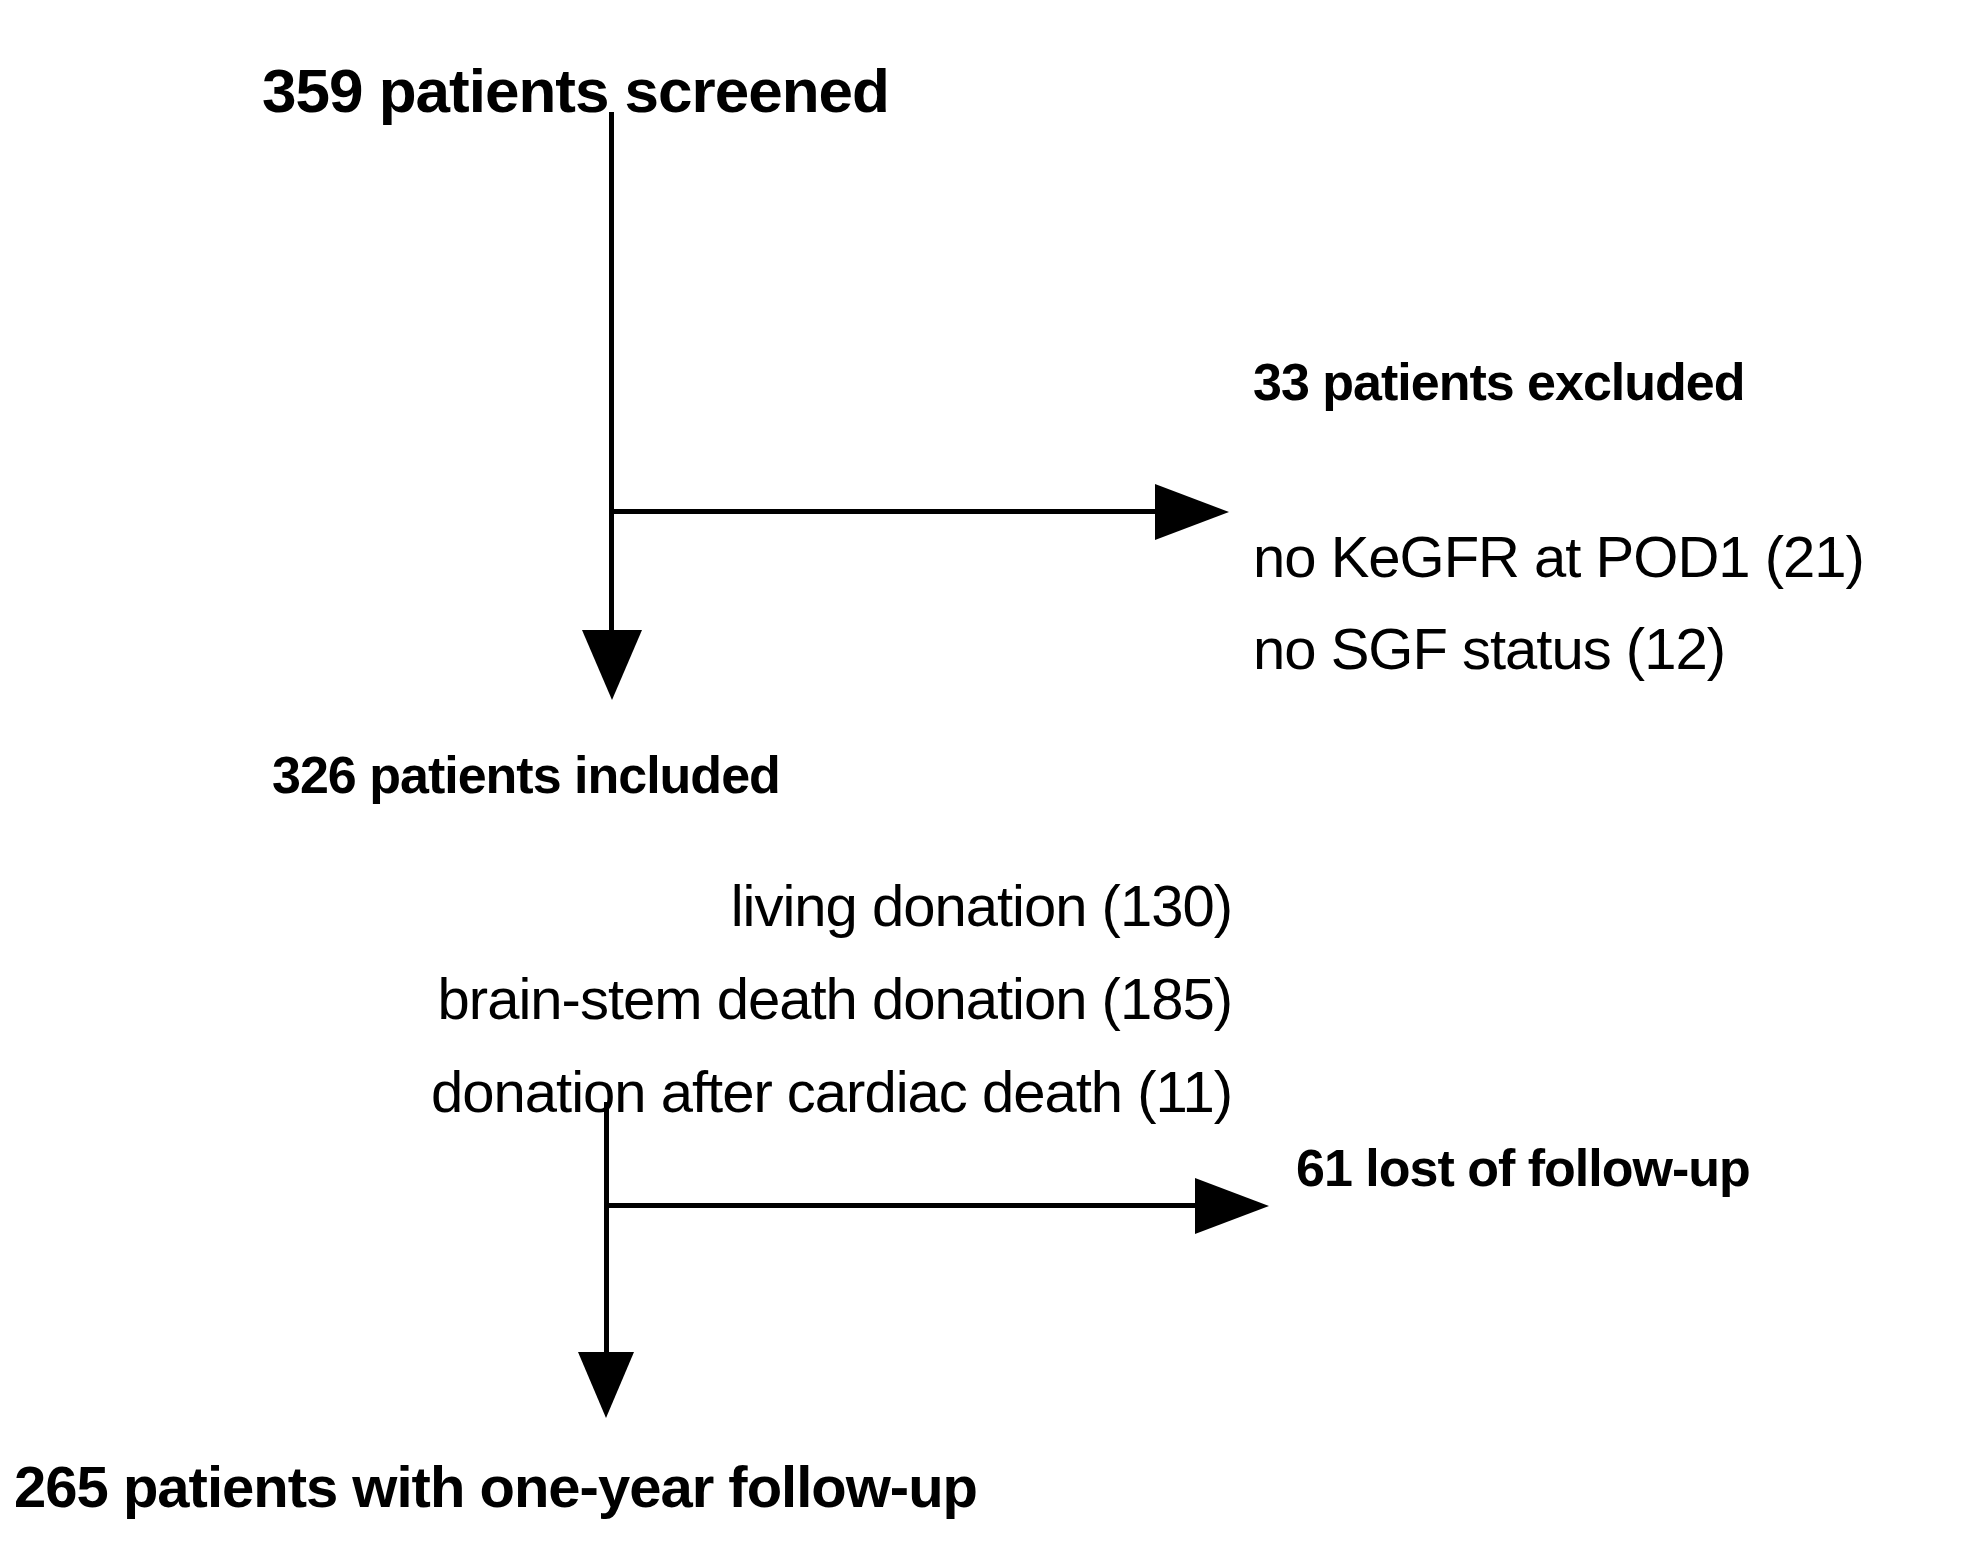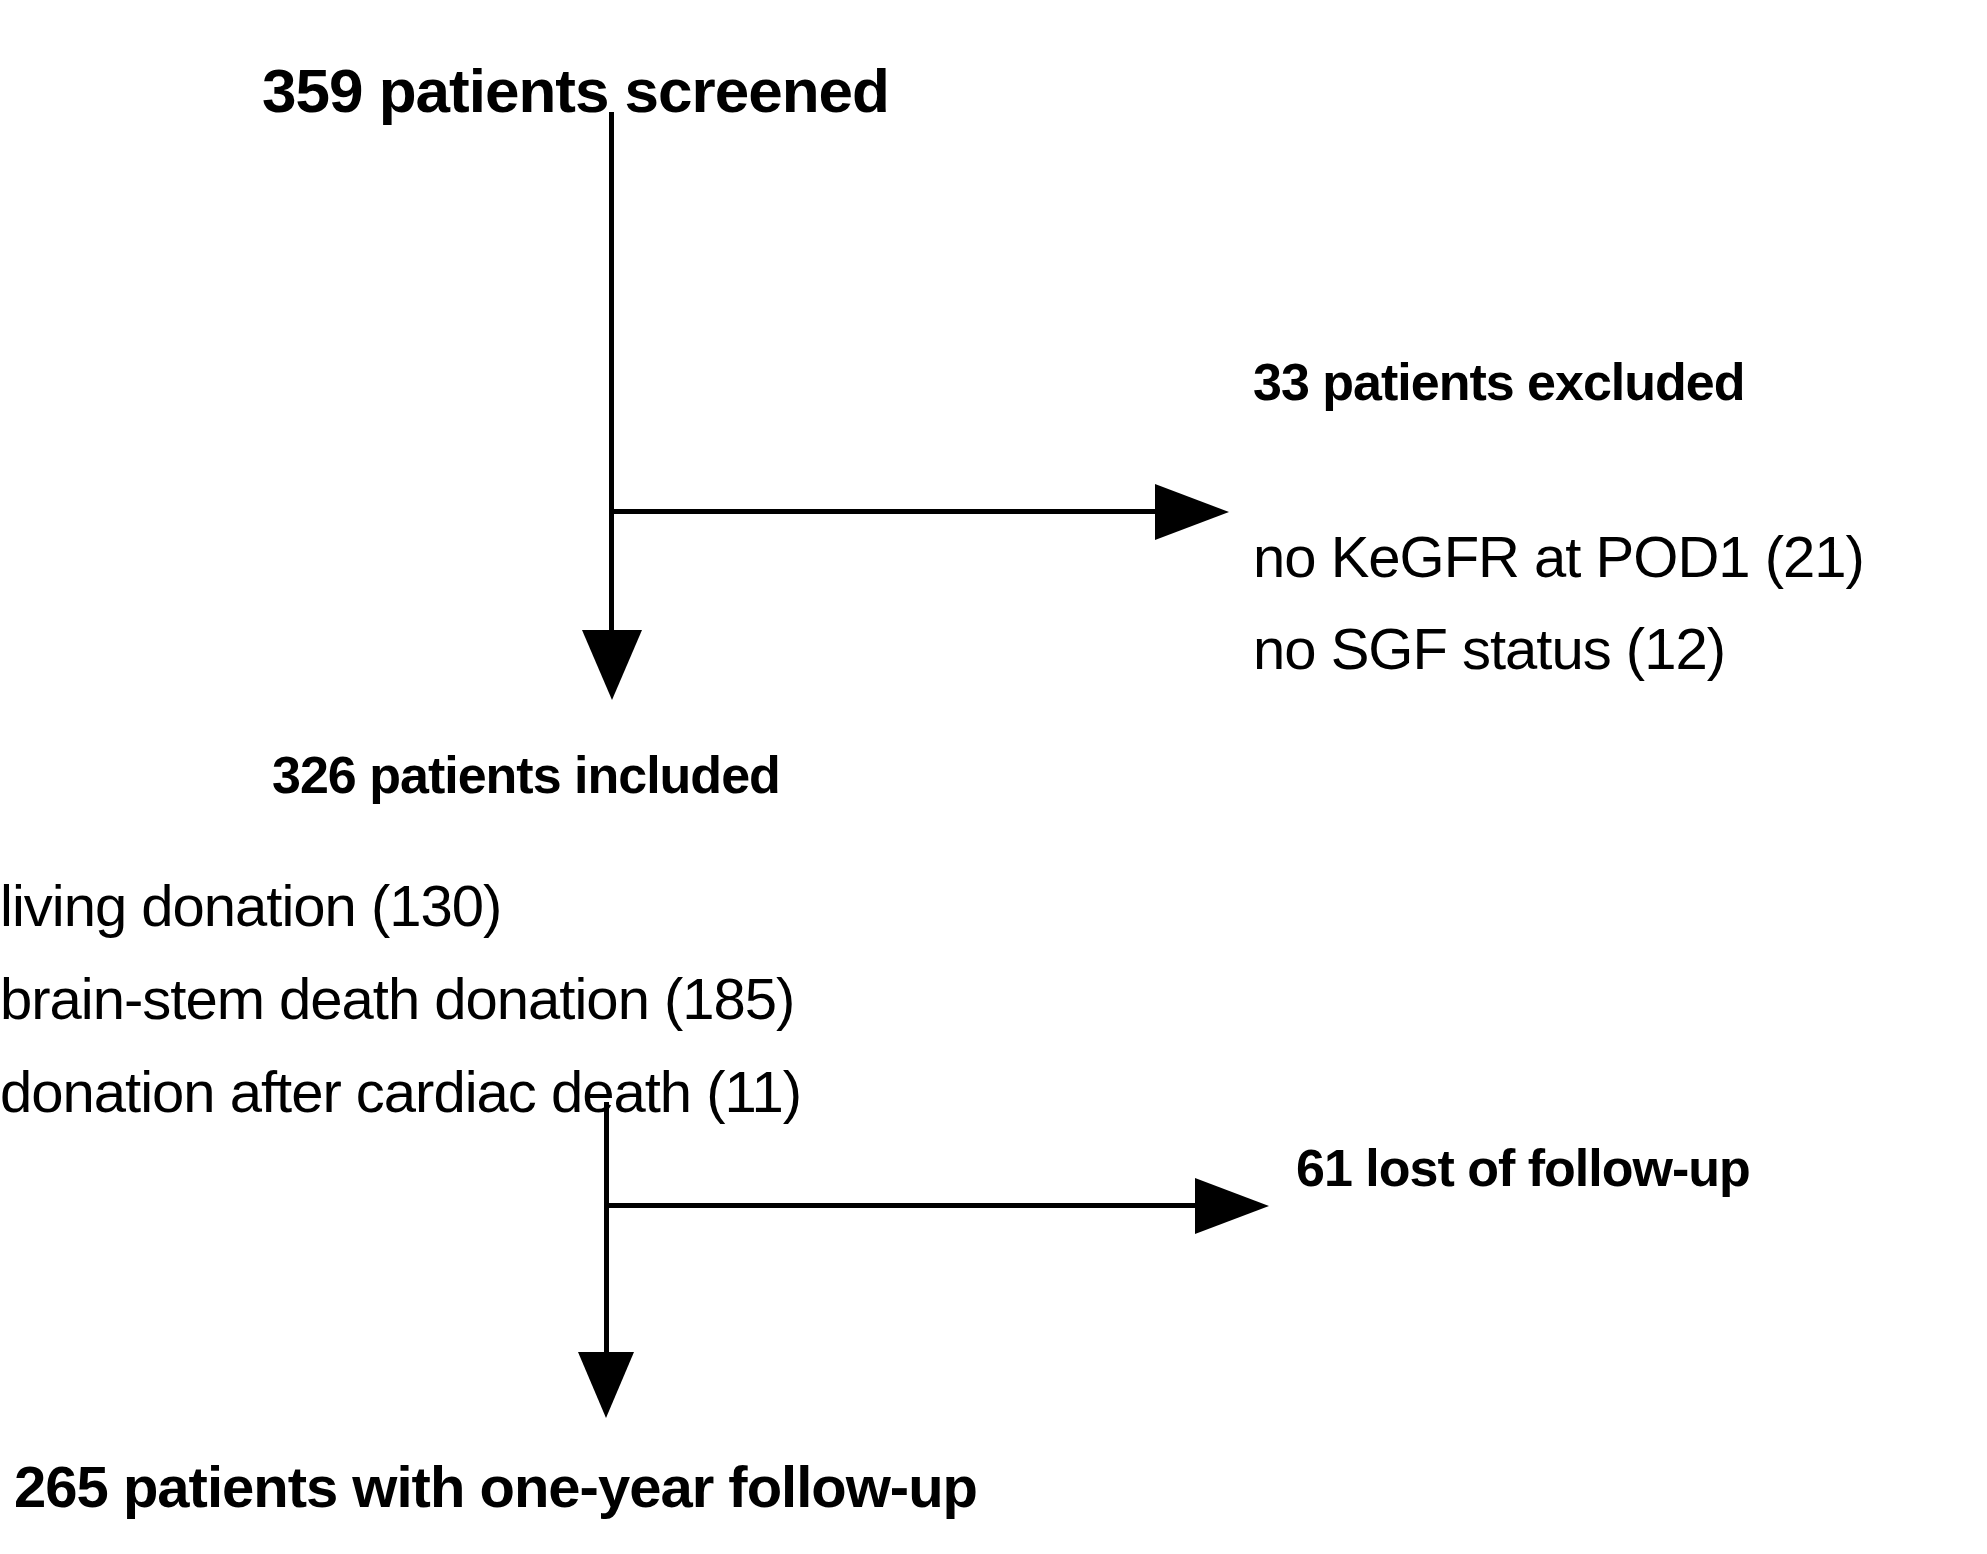--- a/index.html
+++ b/index.html
@@ -50,21 +50,21 @@
   .tri-right {
     border-top: 28px solid transparent;
     border-bottom: 28px solid transparent;
     border-left: 74px solid #000000;
   }
   .breakdown {
     position: absolute;
     left: 0;
     top: 859px;
     width: 1232px;
-    text-align: left;
+    text-align: right;
     font-size: 58px;
     line-height: 93px;
     letter-spacing: -1px;
     white-space: nowrap;
   }
 </style>
 </head>
 <body>
 
 <div class="canvas">

